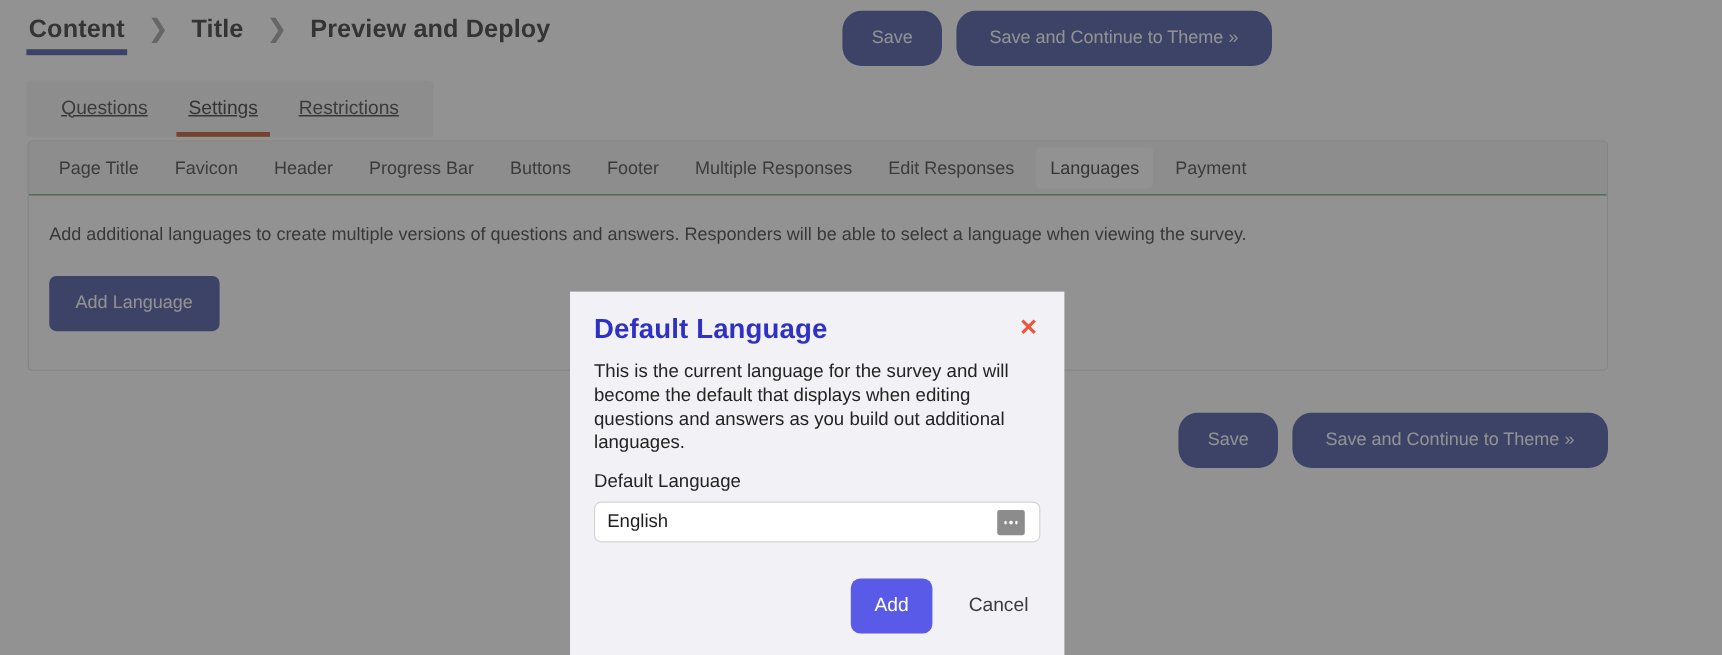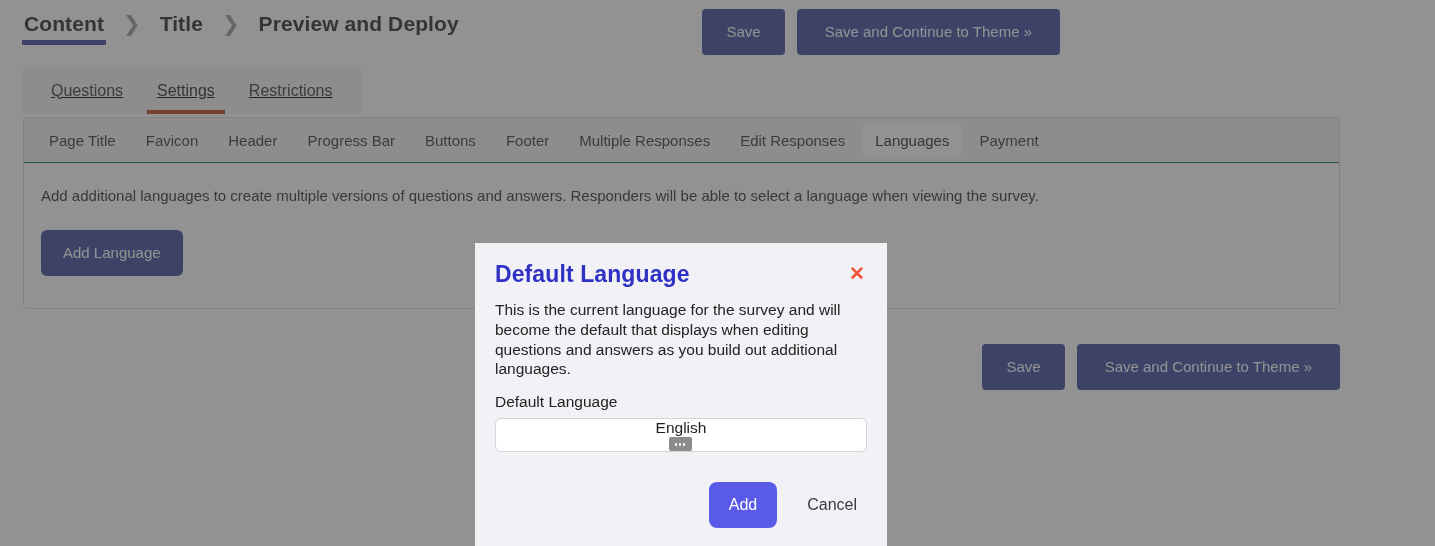--- a/index.html
+++ b/index.html
@@ -67,21 +67,21 @@
     position: absolute;
     right: 95px; top: 9px;
     display: flex;
     gap: 12px;
     align-items: flex-start;
   }
   .btn-primary {
     background: #3f4d9e;
     color: #ffffff;
     border: none;
-    border-radius: 4px;
+    border-radius: 16px;
     font-family: "Liberation Sans", sans-serif;
     font-size: 15px;
     padding: 0 24px;
     height: 46px;
     line-height: 46px;
     cursor: pointer;
     white-space: nowrap;
   }
   .btn-primary.wide { padding: 0 28px; }
 
@@ -229,21 +229,20 @@
   }
   .select-wrap {
     position: relative;
     height: 34px;
     background: #ffffff;
     border: 1px solid #d4d4d8;
     border-radius: 6px;
     display: flex;
     align-items: center;
     padding: 0 10px;
-    flex-direction: column;
   }
   .select-value {
     font-size: 15.5px;
     color: #1f1f1f;
     flex: 1;
   }
   .select-btn {
     width: 23px; height: 21px;
     background: #8c8c8c;
     border: none;

